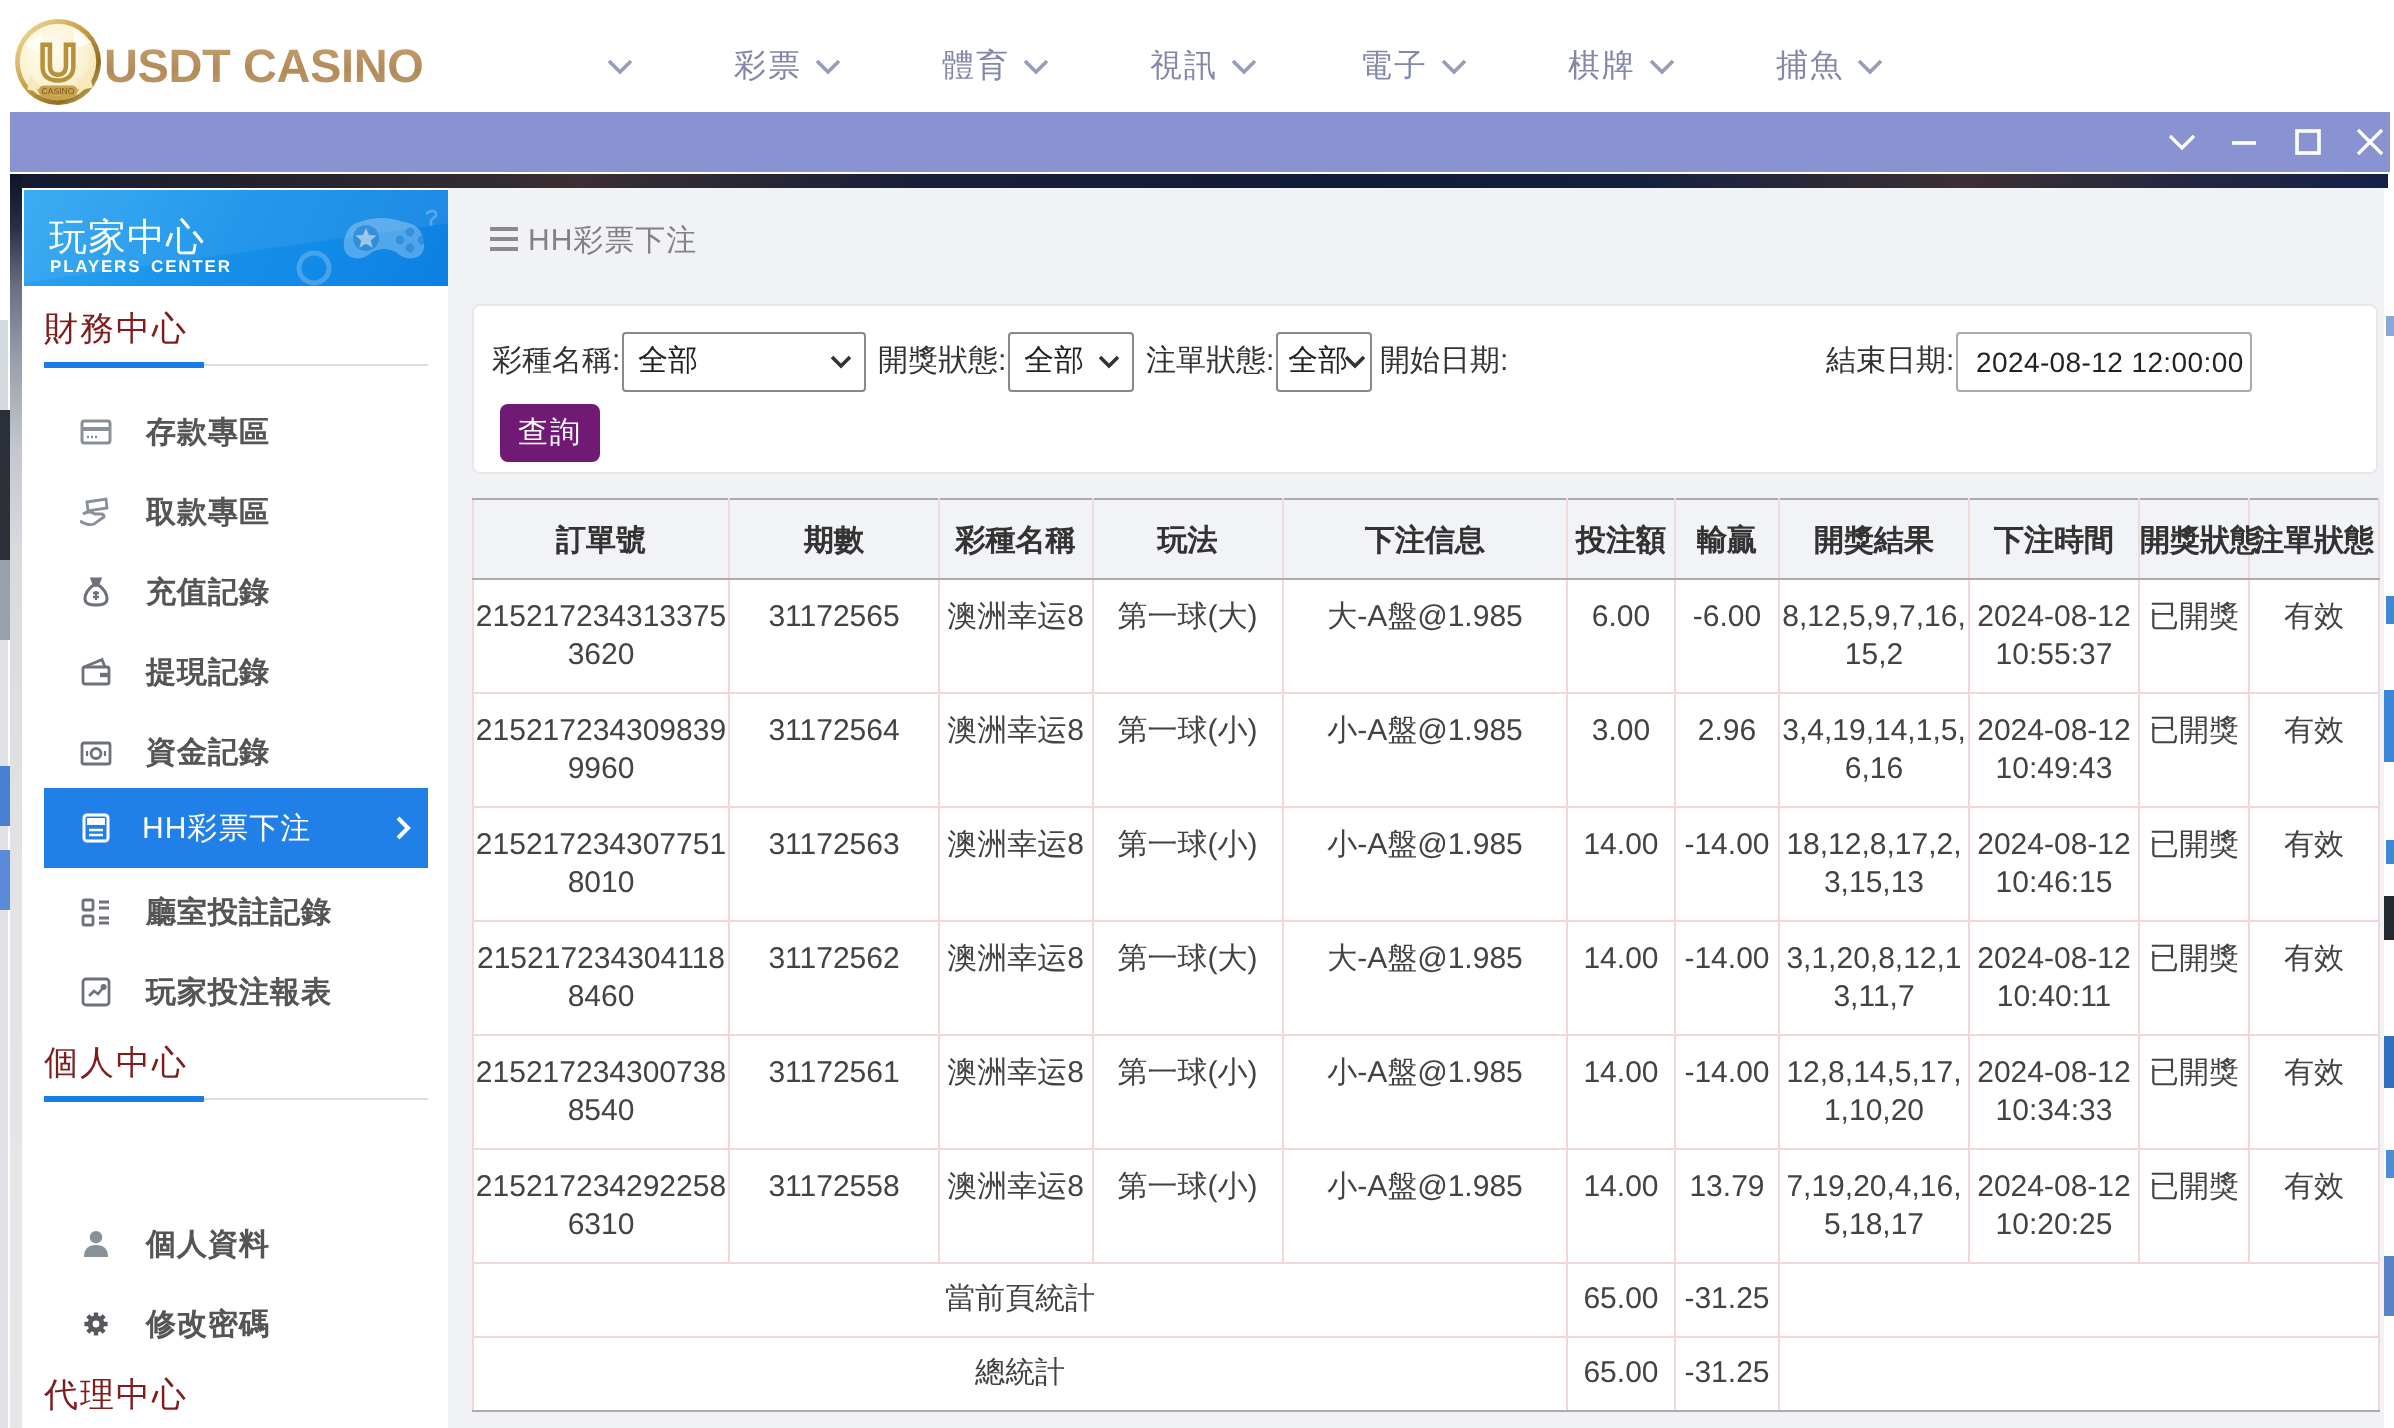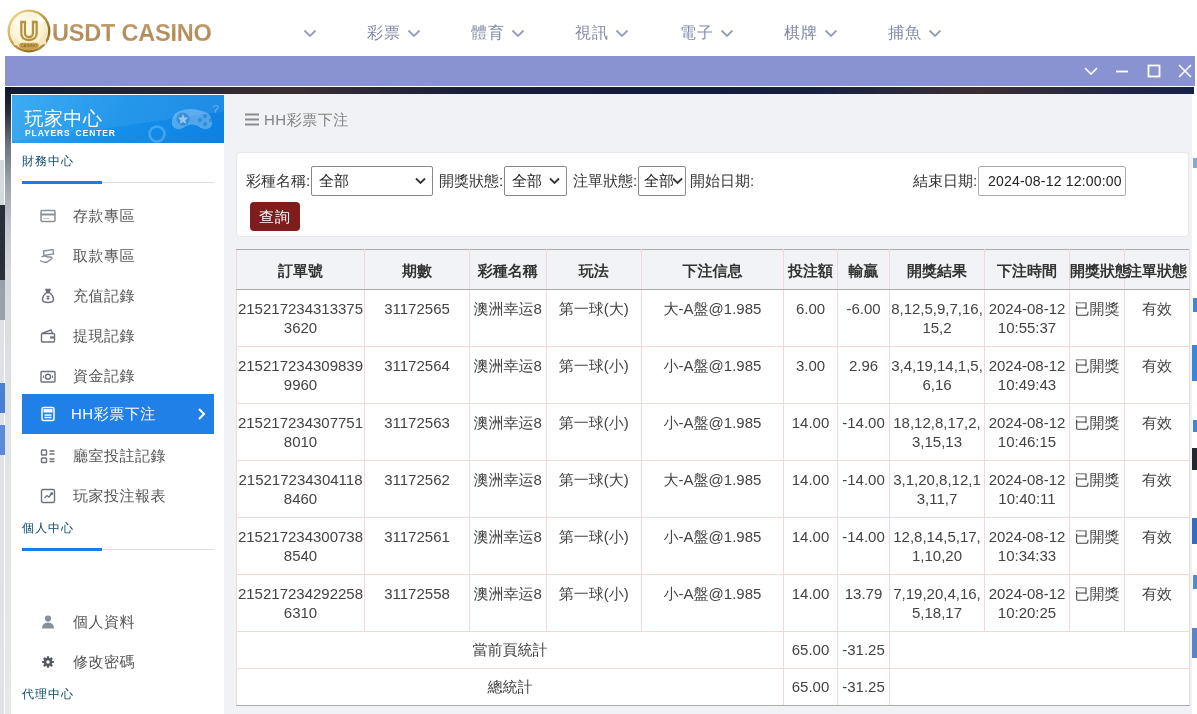--- a/index.html
+++ b/index.html
@@ -26,45 +26,45 @@
   background:linear-gradient(180deg,#0d1328 0%,#272c40 4%,#6a7080 9%,#9aa0ac 15%,#c4c7cf 22%,#d8dade 30%,#e2e3e6 55%,#e6e7e9 100%); }
 
 
 #sidebar { position:absolute; left:11px; top:93.5px; width:213px; height:620.5px; background:#fff; }
 #sidehead { position:absolute; left:0.5px; top:1.5px; width:212.5px; height:48px;
   background:linear-gradient(118deg,#2ea6f1 0%,#1590ea 50%,#0d80e2 100%); overflow:hidden; }
 #sidehead .sheen { position:absolute; left:-40px; top:-38px; width:280px; height:70px;
   background:rgba(255,255,255,0.07); transform:rotate(-8deg); }
 #sidehead h2 { position:absolute; left:13px; top:11px; font-size:19px; font-weight:normal; color:#fff; letter-spacing:0.5px; }
 #sidehead .sub { position:absolute; left:13.5px; top:33px; font-size:8.5px; font-weight:bold; color:#fff; letter-spacing:0.9px; }
-.secttl { position:absolute; left:11px; font-size:12px; color:#0c4a6e; letter-spacing:1px; }
+.secttl { position:absolute; left:11px; font-size:17px; color:#7f1d1d; letter-spacing:1px; }
 .sectline { position:absolute; left:11px; width:192px; height:1px; background:#ddd; }
 .sectline i { position:absolute; left:0; top:-1.5px; width:80px; height:3px; background:#1a7ce8; display:block; }
-.mitem { position:absolute; left:0; width:190px; height:40px; color:#555; font-size:15px; }
+.mitem { position:absolute; left:0; width:190px; height:40px; color:#555; font-size:15px;font-weight:bold; }
 .mitem .mico { position:absolute; left:29px; top:12px; width:16px; height:16px; }
 .mitem .mtxt { position:absolute; left:62px; top:10.5px; letter-spacing:0.5px; }
 .mactive { position:absolute; left:11px; width:192px; height:40px; background:#2080e8; color:#fff; font-size:15px; }
 .mactive .mico { position:absolute; left:18px; top:12px; width:16px; height:16px; }
 .mactive .mtxt { position:absolute; left:49px; top:11px; letter-spacing:0.5px; }
 .mactive .chev { position:absolute; right:8px; top:13px; }
 
 
 #content { position:absolute; left:224px; top:93.5px; width:968px; height:620.5px; background:#f0f2f5; }
 #crumb { position:absolute; left:21px; top:15px; height:22px; color:#828282; font-size:15px; }
 #crumb .txt { position:absolute; left:19px; top:2px; letter-spacing:0.5px; white-space:nowrap; }
 
 #filter { position:absolute; left:12px; top:58.5px; width:953px; height:84.5px; background:#fff;
   border:1px solid #e8e8e8; border-radius:4px; }
 .flabel { position:absolute; top:12.5px; height:30px; line-height:30px; font-size:15px; color:#333; }
 .fsel { position:absolute; top:12.5px; height:30px; background:#fff; border:1px solid #888;
   border-radius:2px; font-size:15px; color:#222; line-height:28px; padding-left:7px; }
 .fsel svg { position:absolute; right:6px; top:10px; }
 .finput { position:absolute; top:12.5px; height:30px; background:#fff; border:1px solid #aaa;
   border-radius:2px; font-size:14px; color:#222; line-height:28px; padding-left:9px; letter-spacing:0.2px; white-space:nowrap; }
-#qbtn { position:absolute; left:13px; top:48.5px; width:50px; height:29.5px; background:#7f1d1d;
+#qbtn { position:absolute; left:13px; top:48.5px; width:50px; height:29.5px; background:#701a75;
   border-radius:4px; color:#fff; font-size:15px; text-align:center; line-height:29px; letter-spacing:1px; }
 
 
 #tblwrap { position:absolute; left:12px; top:155px; width:1101px; }
 table { border-collapse:collapse; table-layout:fixed; width:953px; font-size:15px; color:#434343; }
 td { border:1px solid #f2d8d8; text-align:center; vertical-align:top; line-height:19px;
   padding:9px 0 0 0; overflow:hidden; }
 tr.hd td { background:#f1f3f6; font-weight:bold; color:#333; height:40px; white-space:nowrap;
   padding:12px 0 0 0; line-height:17px; overflow:visible;
   border-top:1px solid #ababab; border-bottom:1px solid #ababab; }

